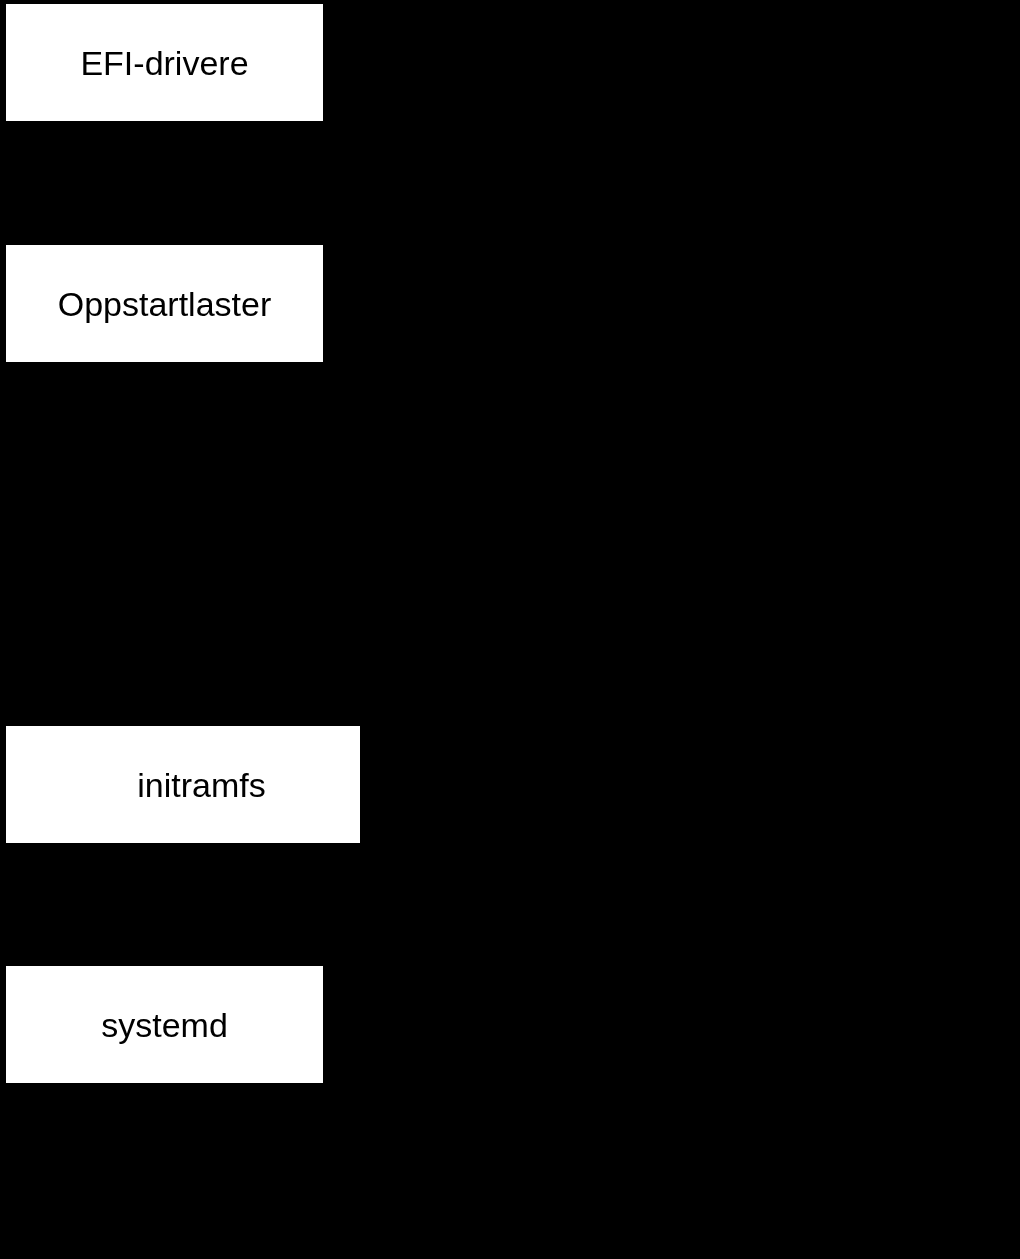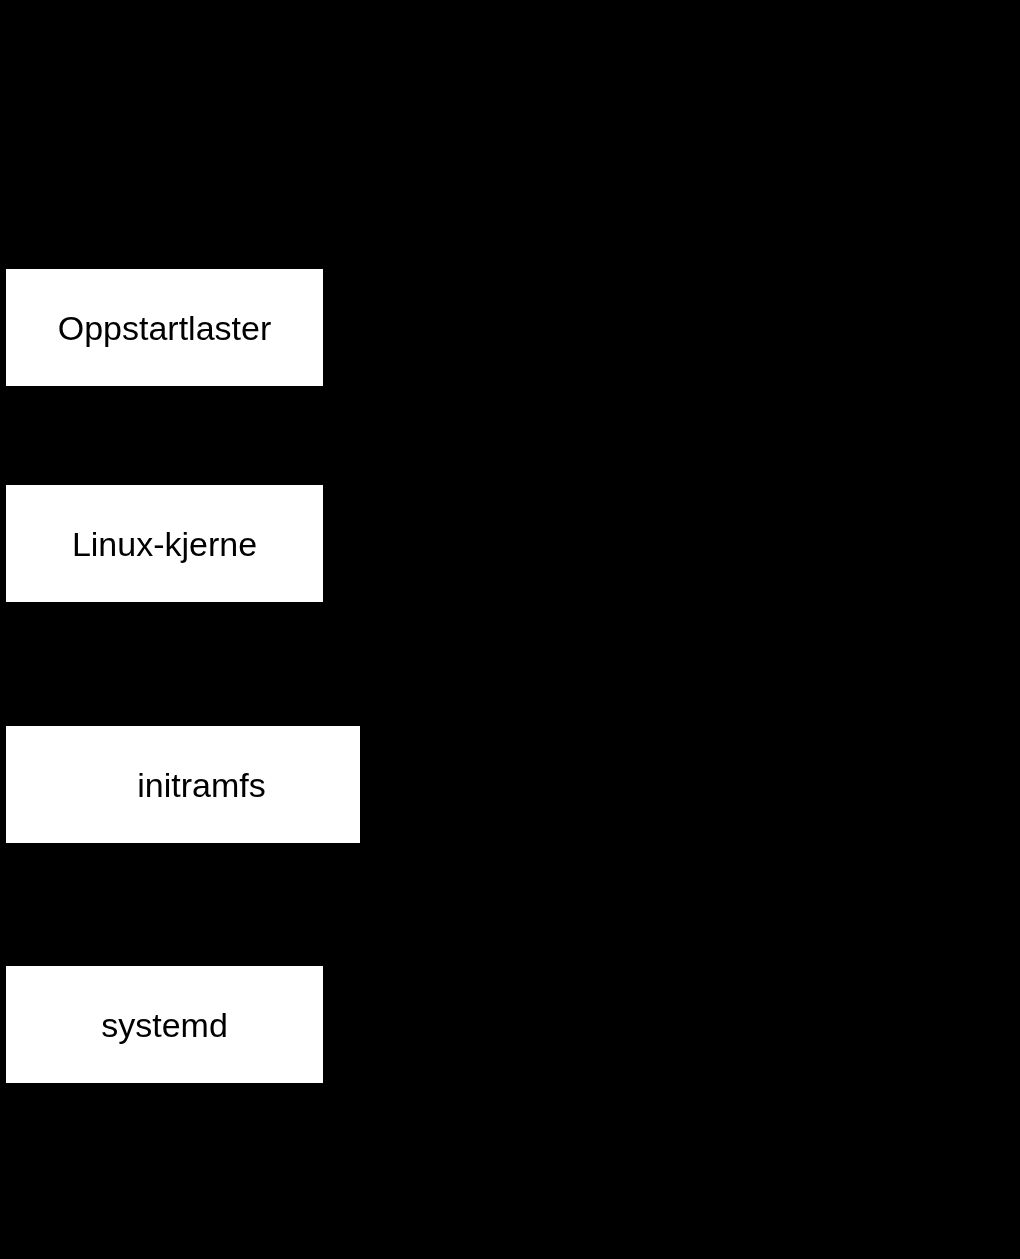--- a/index.html
+++ b/index.html
@@ -23,34 +23,34 @@
     background: #ffffff;
     color: #000000;
     display: flex;
     align-items: center;
     justify-content: center;
     font-size: 34px;
     line-height: 1;
     white-space: nowrap;
   }
   .flow-node.n0 { top: 4px; }
-  .flow-node.n1 { top: 245px; margin-top: 24px; }
+  .flow-node.n1 { top: 245px; }
   .flow-node.n2 { top: 485px; }
   .flow-node.n3 { top: 726px; padding-left: 37px; }
   .flow-node.n4 { top: 966px; text-align: right; }
 </style>
 </head>
 <body>
 
 <div class="canvas">
+  <div class="flow-node n0">
+    <span>EFI-drivere</span>
+  </div>
   <div class="flow-node n1">
     <span>Oppstartlaster</span>
-  </div>
-  <div class="flow-node n2">
-    <span>Linux-kjerne</span>
   </div>
   <div class="flow-node n3">
     <span>initramfs</span>
   </div>
   <div class="flow-node n4">
     <span>systemd</span>
   </div>
 </div>
 
 </body></html>

